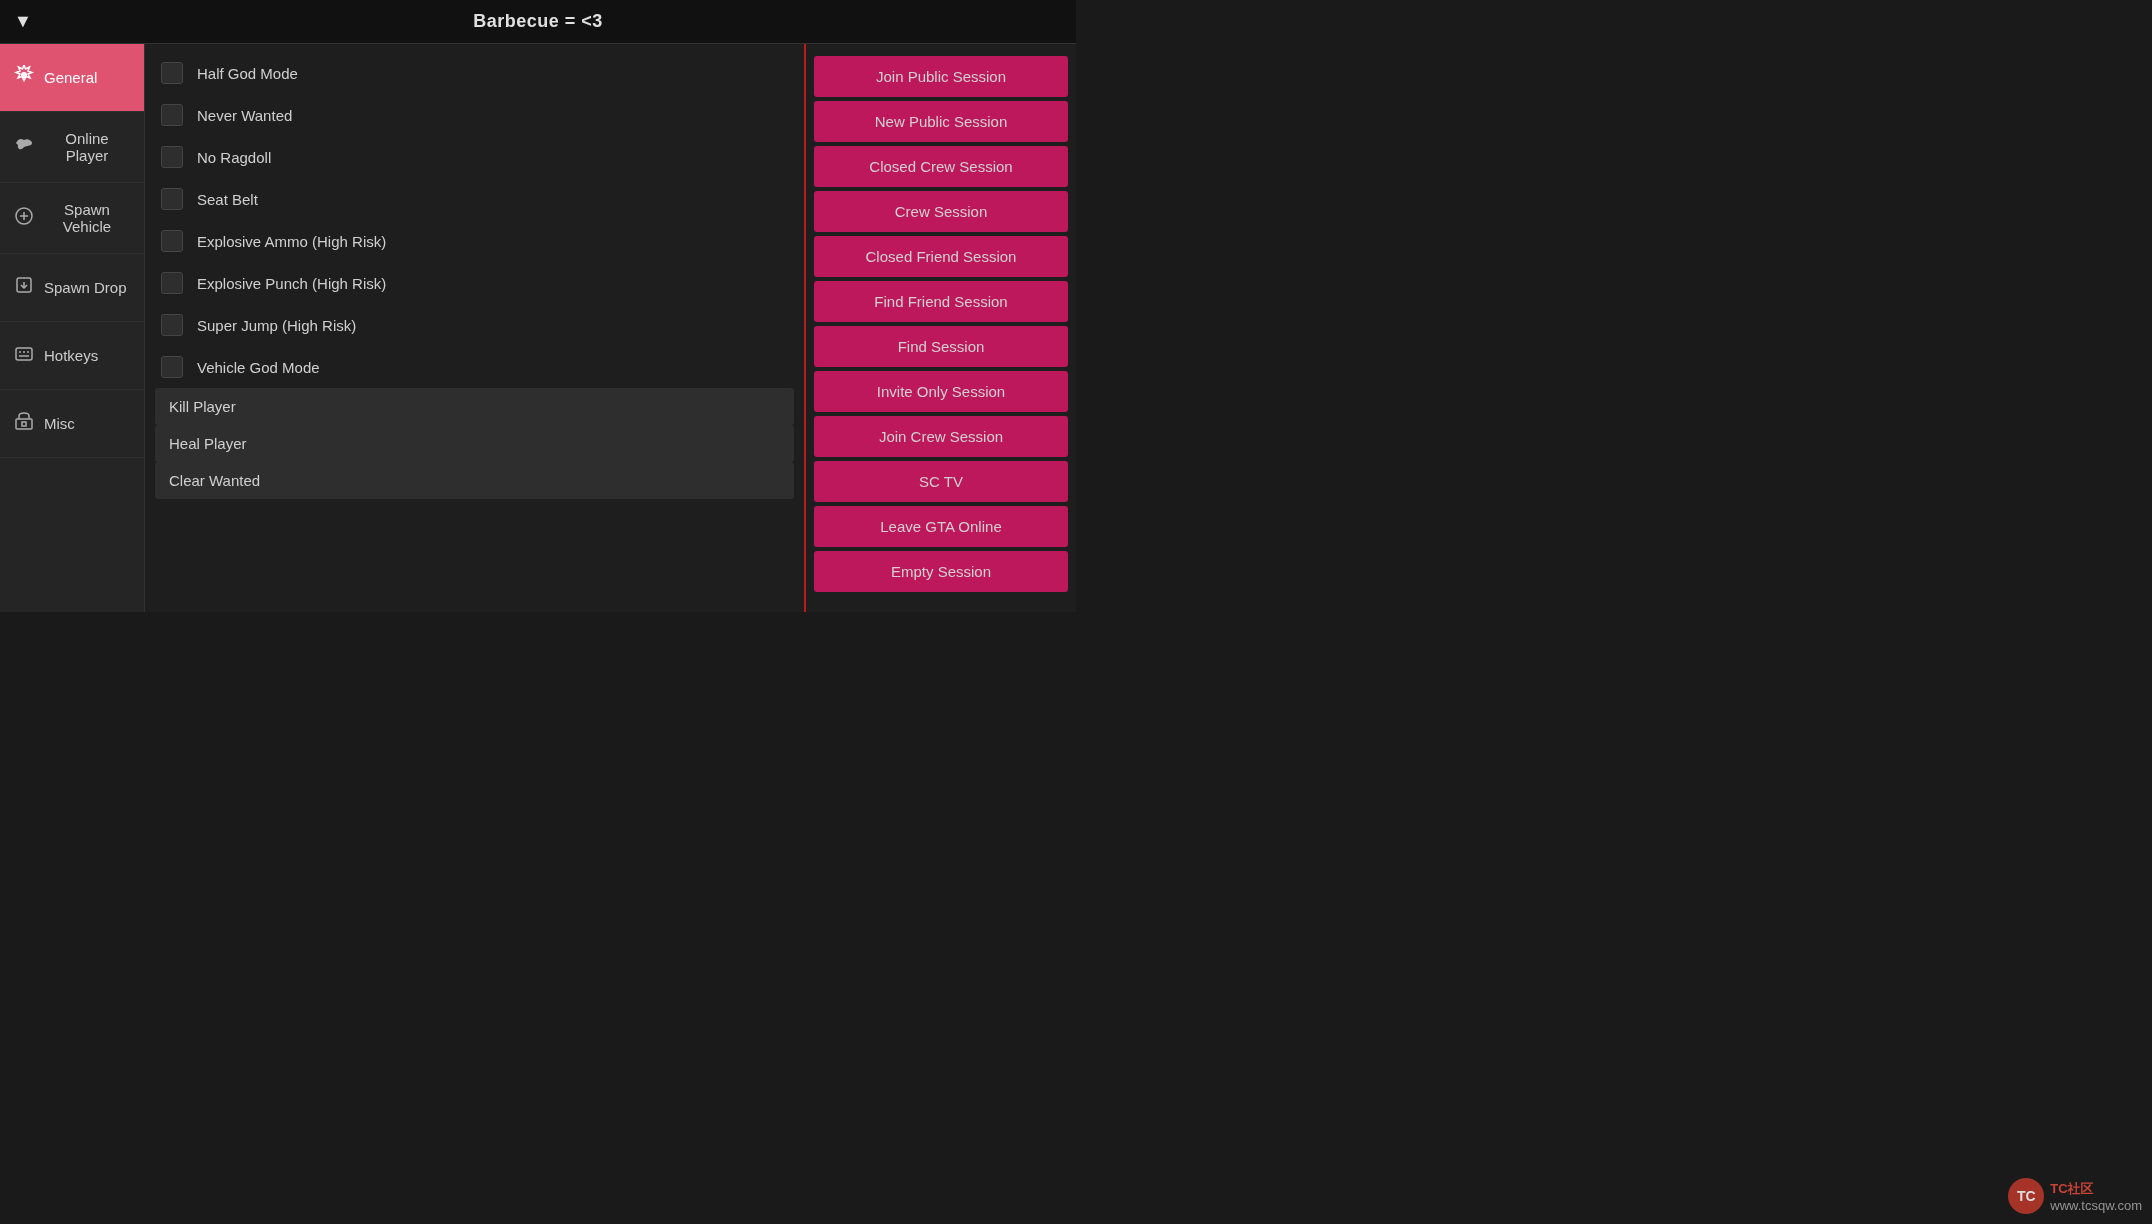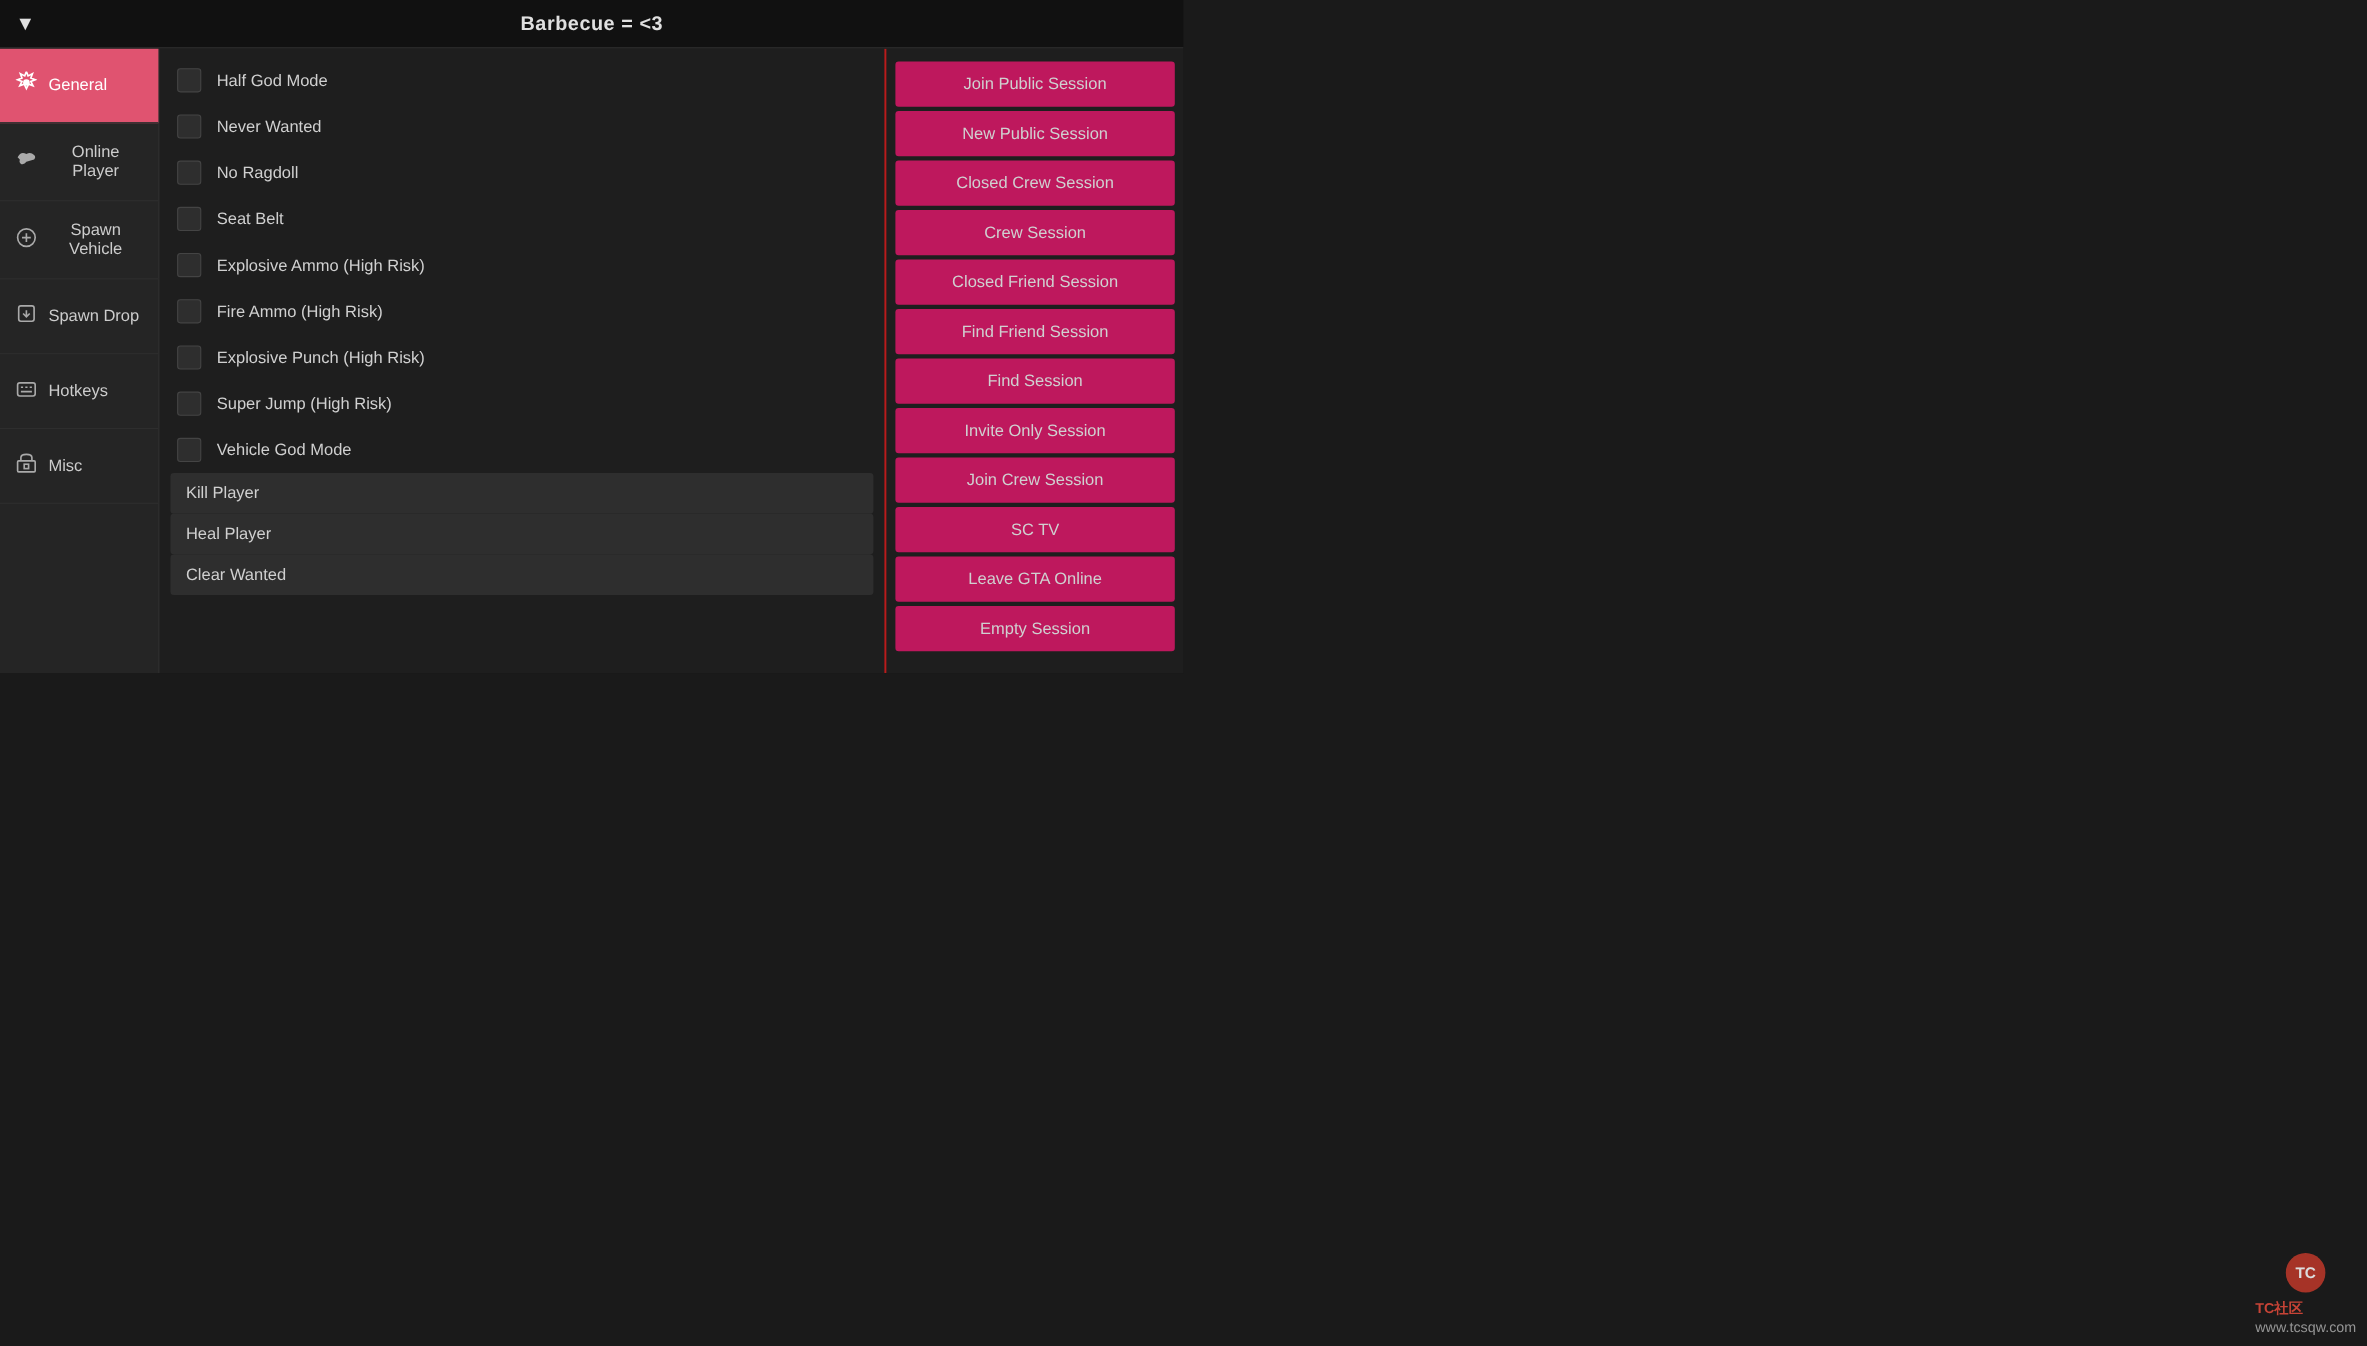--- a/index.html
+++ b/index.html
@@ -168,21 +168,20 @@
 
     
     .watermark {
       position: fixed;
       bottom: 10px;
       right: 10px;
       display: flex;
       align-items: center;
       gap: 6px;
       opacity: 0.85;
-      flex-direction: column;
     }
 
     .watermark-icon {
       width: 36px;
       height: 36px;
       background: #c0392b;
       border-radius: 50%;
       display: flex;
       align-items: center;
       justify-content: center;
@@ -302,26 +301,20 @@
     <div class="toggle-checkbox">
       
     </div>
     <span class="toggle-label">Seat Belt</span>
   </div>
           <div class="toggle-row">
     <div class="toggle-checkbox">
       
     </div>
     <span class="toggle-label">Explosive Ammo (High Risk)</span>
-  </div>
-          <div class="toggle-row">
-    <div class="toggle-checkbox">
-      
-    </div>
-    <span class="toggle-label">Fire Ammo (High Risk)</span>
   </div>
           <div class="toggle-row">
     <div class="toggle-checkbox">
       
     </div>
     <span class="toggle-label">Explosive Punch (High Risk)</span>
   </div>
           <div class="toggle-row">
     <div class="toggle-checkbox">
       

